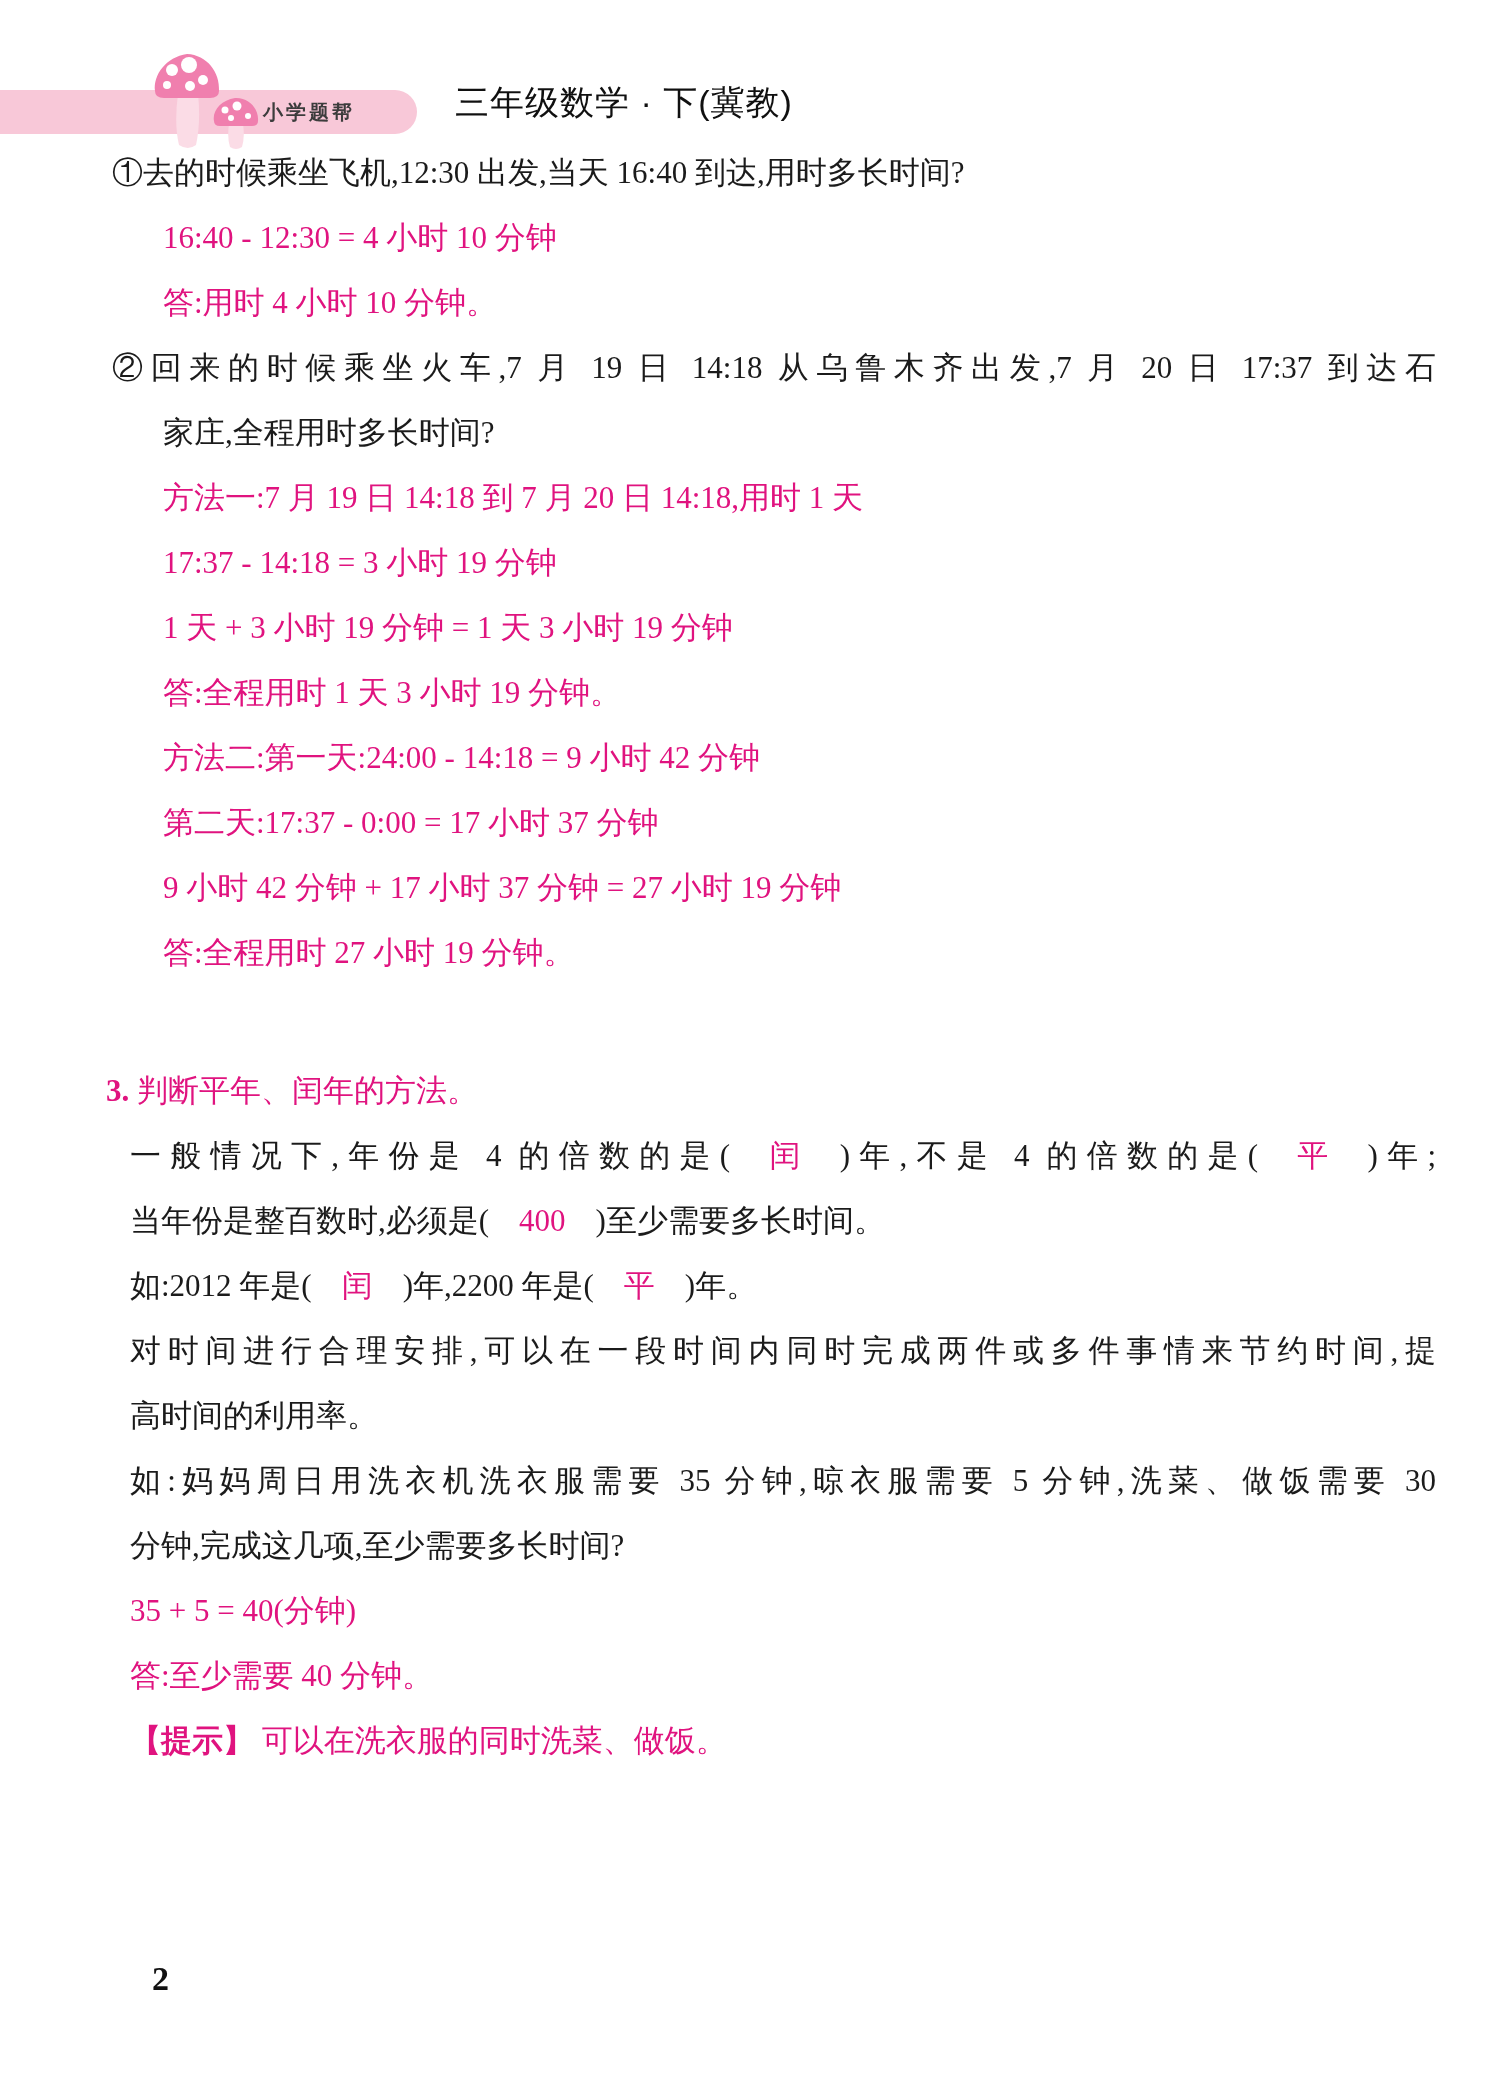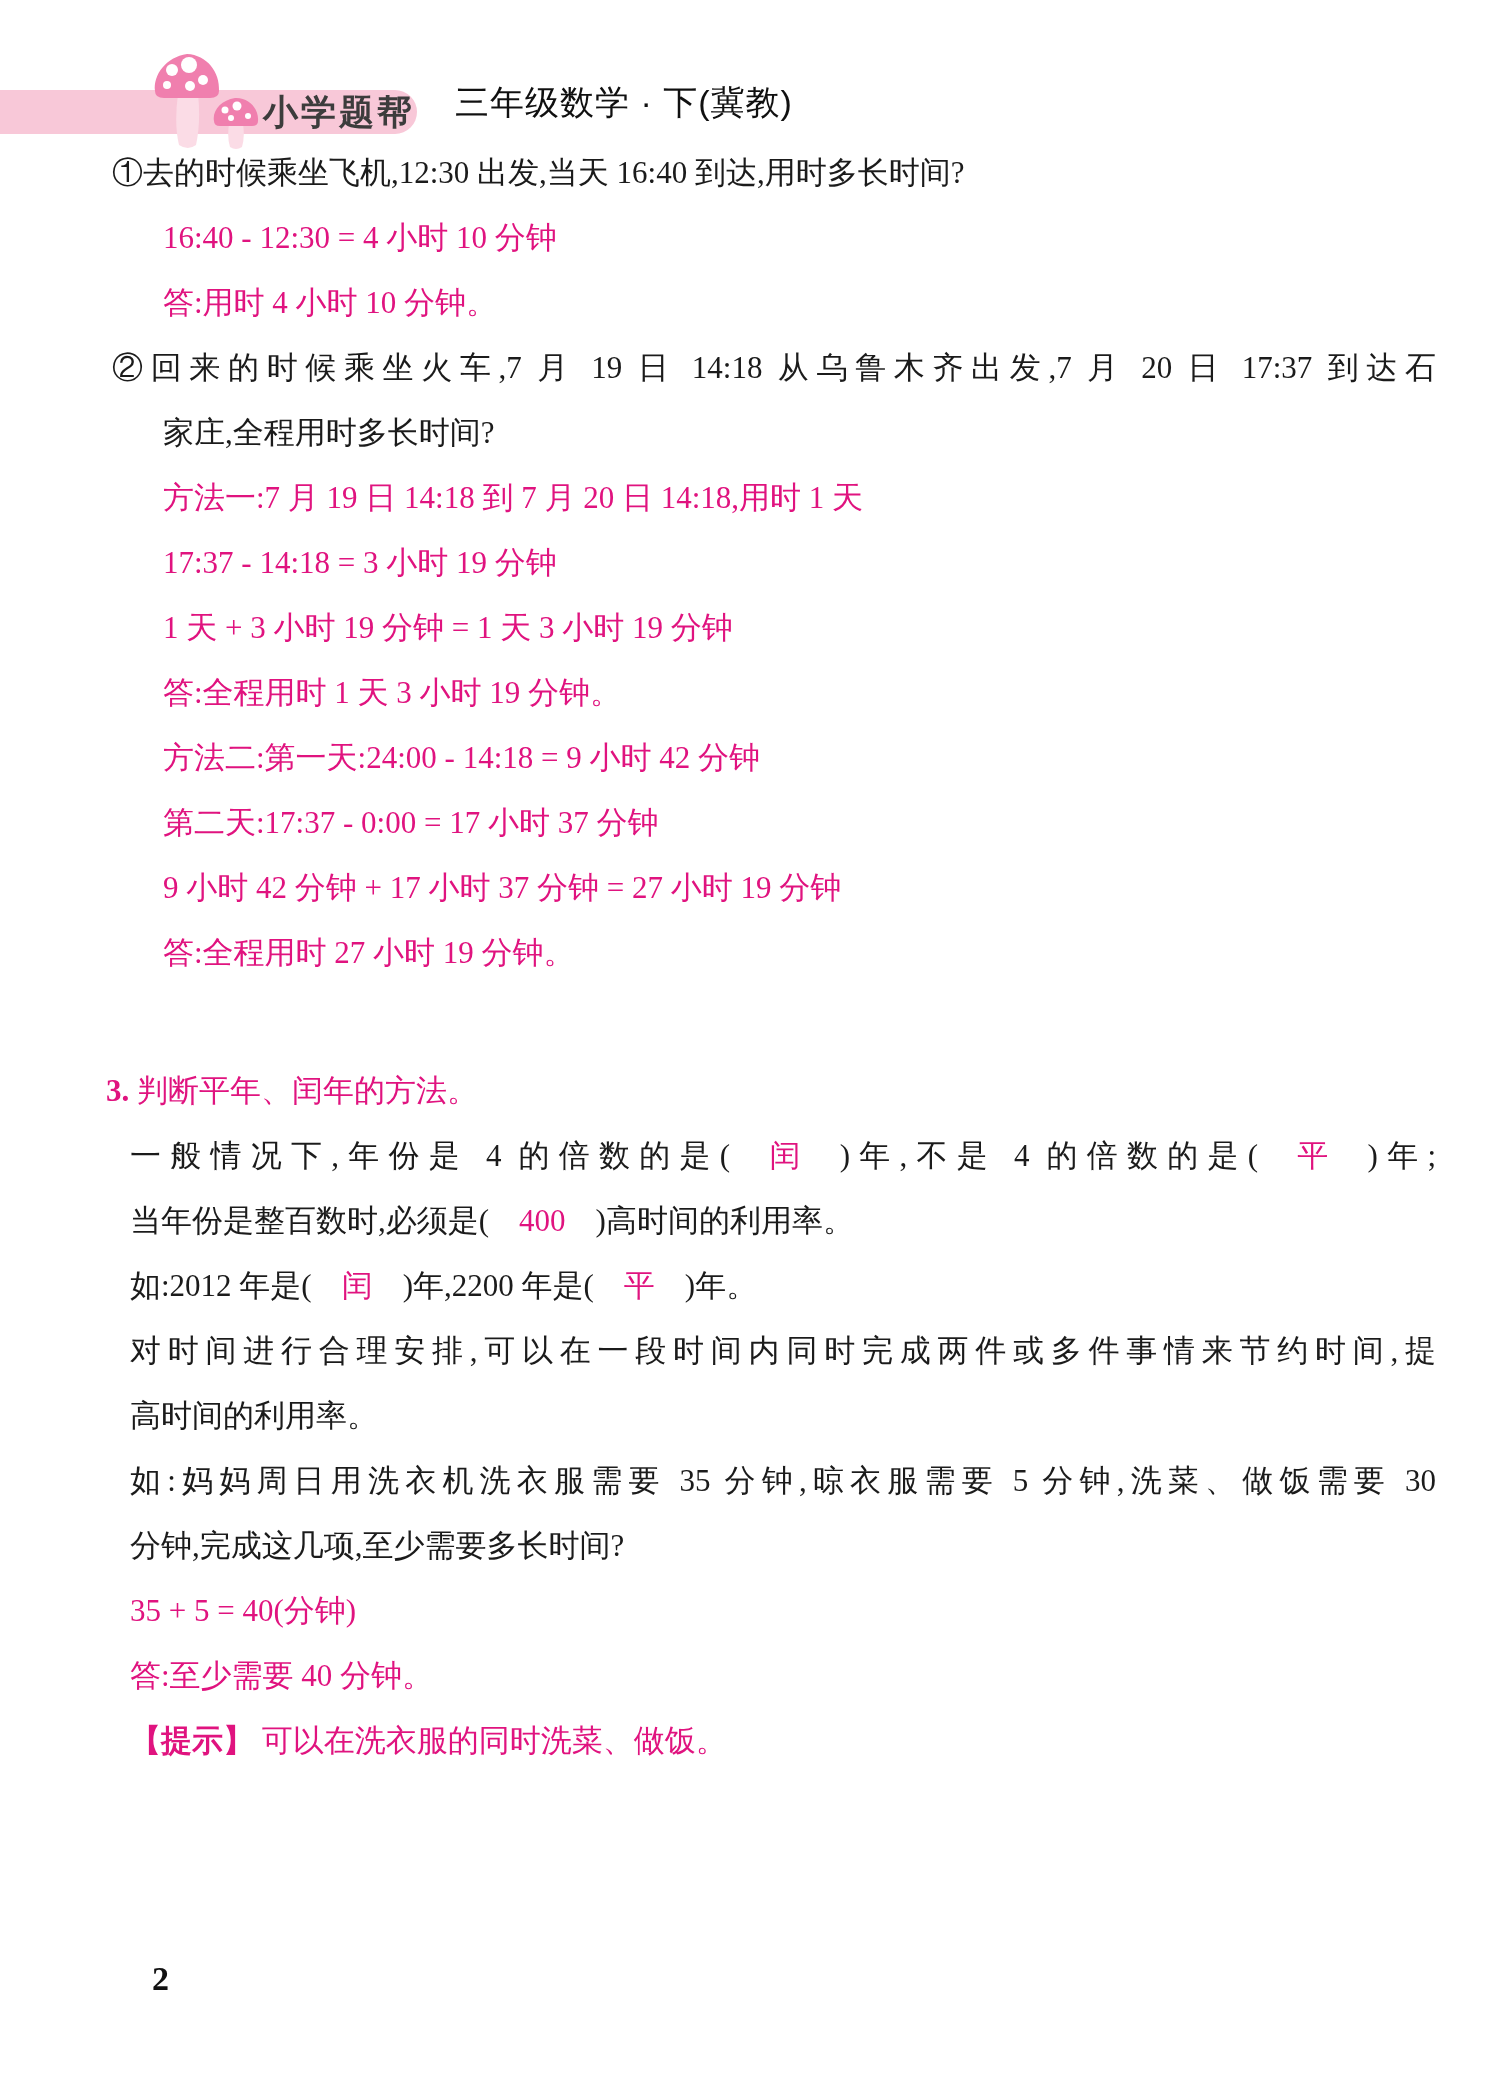--- a/index.html
+++ b/index.html
@@ -8,21 +8,21 @@
     font-family:"Liberation Serif","DejaVu Serif",serif;color:#1b1b1b;
     overflow:hidden;
   }
   
   .header-bar{
     position:absolute;left:0;top:90px;width:417px;height:44px;
     background:#f8c8d8;border-radius:0 22px 22px 0;
   }
   .brand{
     position:absolute;left:263px;top:90px;height:44px;line-height:44px;
-    font-size:35px;font-weight:bold;color:#3c3c3c;letter-spacing:3px;
+    font-size:20px;font-weight:bold;color:#3c3c3c;letter-spacing:3px;
     font-family:"Liberation Sans","DejaVu Sans",sans-serif;
   }
   .book-title{
     position:absolute;left:455px;top:78px;height:48px;line-height:48px;
     font-size:34px;color:#101010;letter-spacing:1px;font-weight:500;
     font-family:"Liberation Sans","DejaVu Sans",sans-serif;
   }
   .mushrooms{position:absolute;left:150px;top:52px;width:118px;height:98px;}
   
   .content{position:absolute;left:0;top:140px;right:70px;}
@@ -79,21 +79,21 @@
     <div class="line ind-ans"><span class="pink">方法一:7 月 19 日 14:18 到 7 月 20 日 14:18,用时 1 天</span></div>
     <div class="line ind-ans"><span class="pink">17:37 - 14:18 = 3 小时 19 分钟</span></div>
     <div class="line ind-ans"><span class="pink">1 天 + 3 小时 19 分钟 = 1 天 3 小时 19 分钟</span></div>
     <div class="line ind-ans"><span class="pink">答:全程用时 1 天 3 小时 19 分钟。</span></div>
     <div class="line ind-ans"><span class="pink">方法二:第一天:24:00 - 14:18 = 9 小时 42 分钟</span></div>
     <div class="line ind-ans"><span class="pink">第二天:17:37 - 0:00 = 17 小时 37 分钟</span></div>
     <div class="line ind-ans"><span class="pink">9 小时 42 分钟 + 17 小时 37 分钟 = 27 小时 19 分钟</span></div>
     <div class="line ind-ans"><span class="pink">答:全程用时 27 小时 19 分钟。</span></div>
     <div class="line ind-sec gap"><span class="pink bold">3.</span><span class="pink"> 判断平年、闰年的方法。</span></div>
     <div class="line ind-body justify"><span>一般情况下,年份是 4 的倍数的是(</span><span class="pink blank">闰</span><span>)年,不是 4 的倍数的是(</span><span class="pink blank">平</span><span>)年;</span></div>
-    <div class="line ind-body"><span>当年份是整百数时,必须是(</span><span class="pink blank">400</span><span>)高时间的利用率。</span></div>
+    <div class="line ind-body"><span>当年份是整百数时,必须是(</span><span class="pink blank">400</span><span>)至少需要多长时间。</span></div>
     <div class="line ind-body"><span>如:2012 年是(</span><span class="pink blank">闰</span><span>)年,2200 年是(</span><span class="pink blank">平</span><span>)年。</span></div>
     <div class="line ind-body justify"><span>对时间进行合理安排,可以在一段时间内同时完成两件或多件事情来节约时间,提</span></div>
     <div class="line ind-body"><span>高时间的利用率。</span></div>
     <div class="line ind-body justify"><span>如:妈妈周日用洗衣机洗衣服需要 35 分钟,晾衣服需要 5 分钟,洗菜、做饭需要 30</span></div>
     <div class="line ind-body"><span>分钟,完成这几项,至少需要多长时间?</span></div>
     <div class="line ind-body"><span class="pink">35 + 5 = 40(分钟)</span></div>
     <div class="line ind-body"><span class="pink">答:至少需要 40 分钟。</span></div>
     <div class="line ind-body"><span class="pink bold">【提示】</span><span class="pink">  可以在洗衣服的同时洗菜、做饭。</span></div>
   </div>
 

